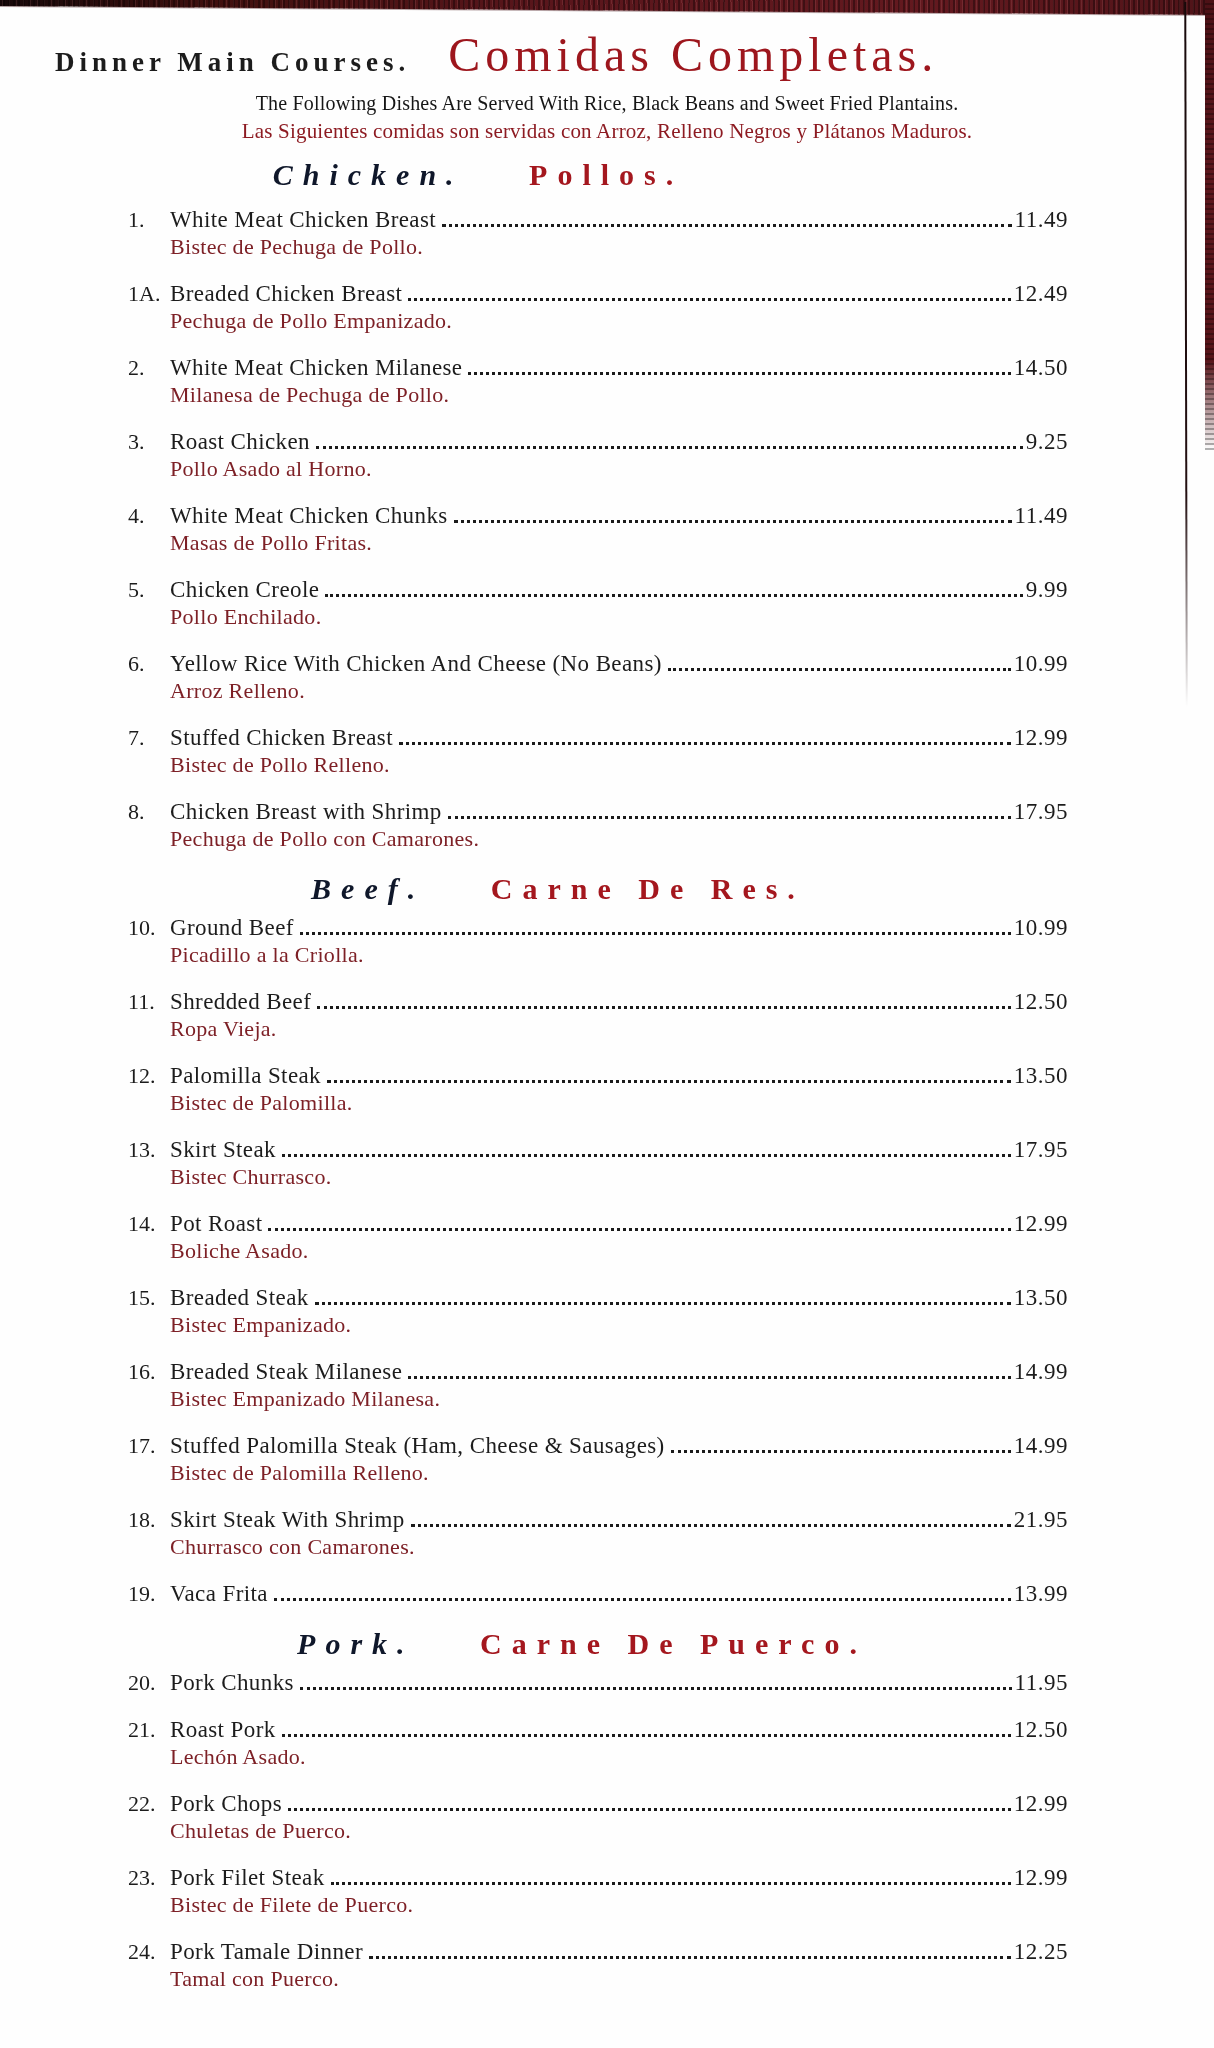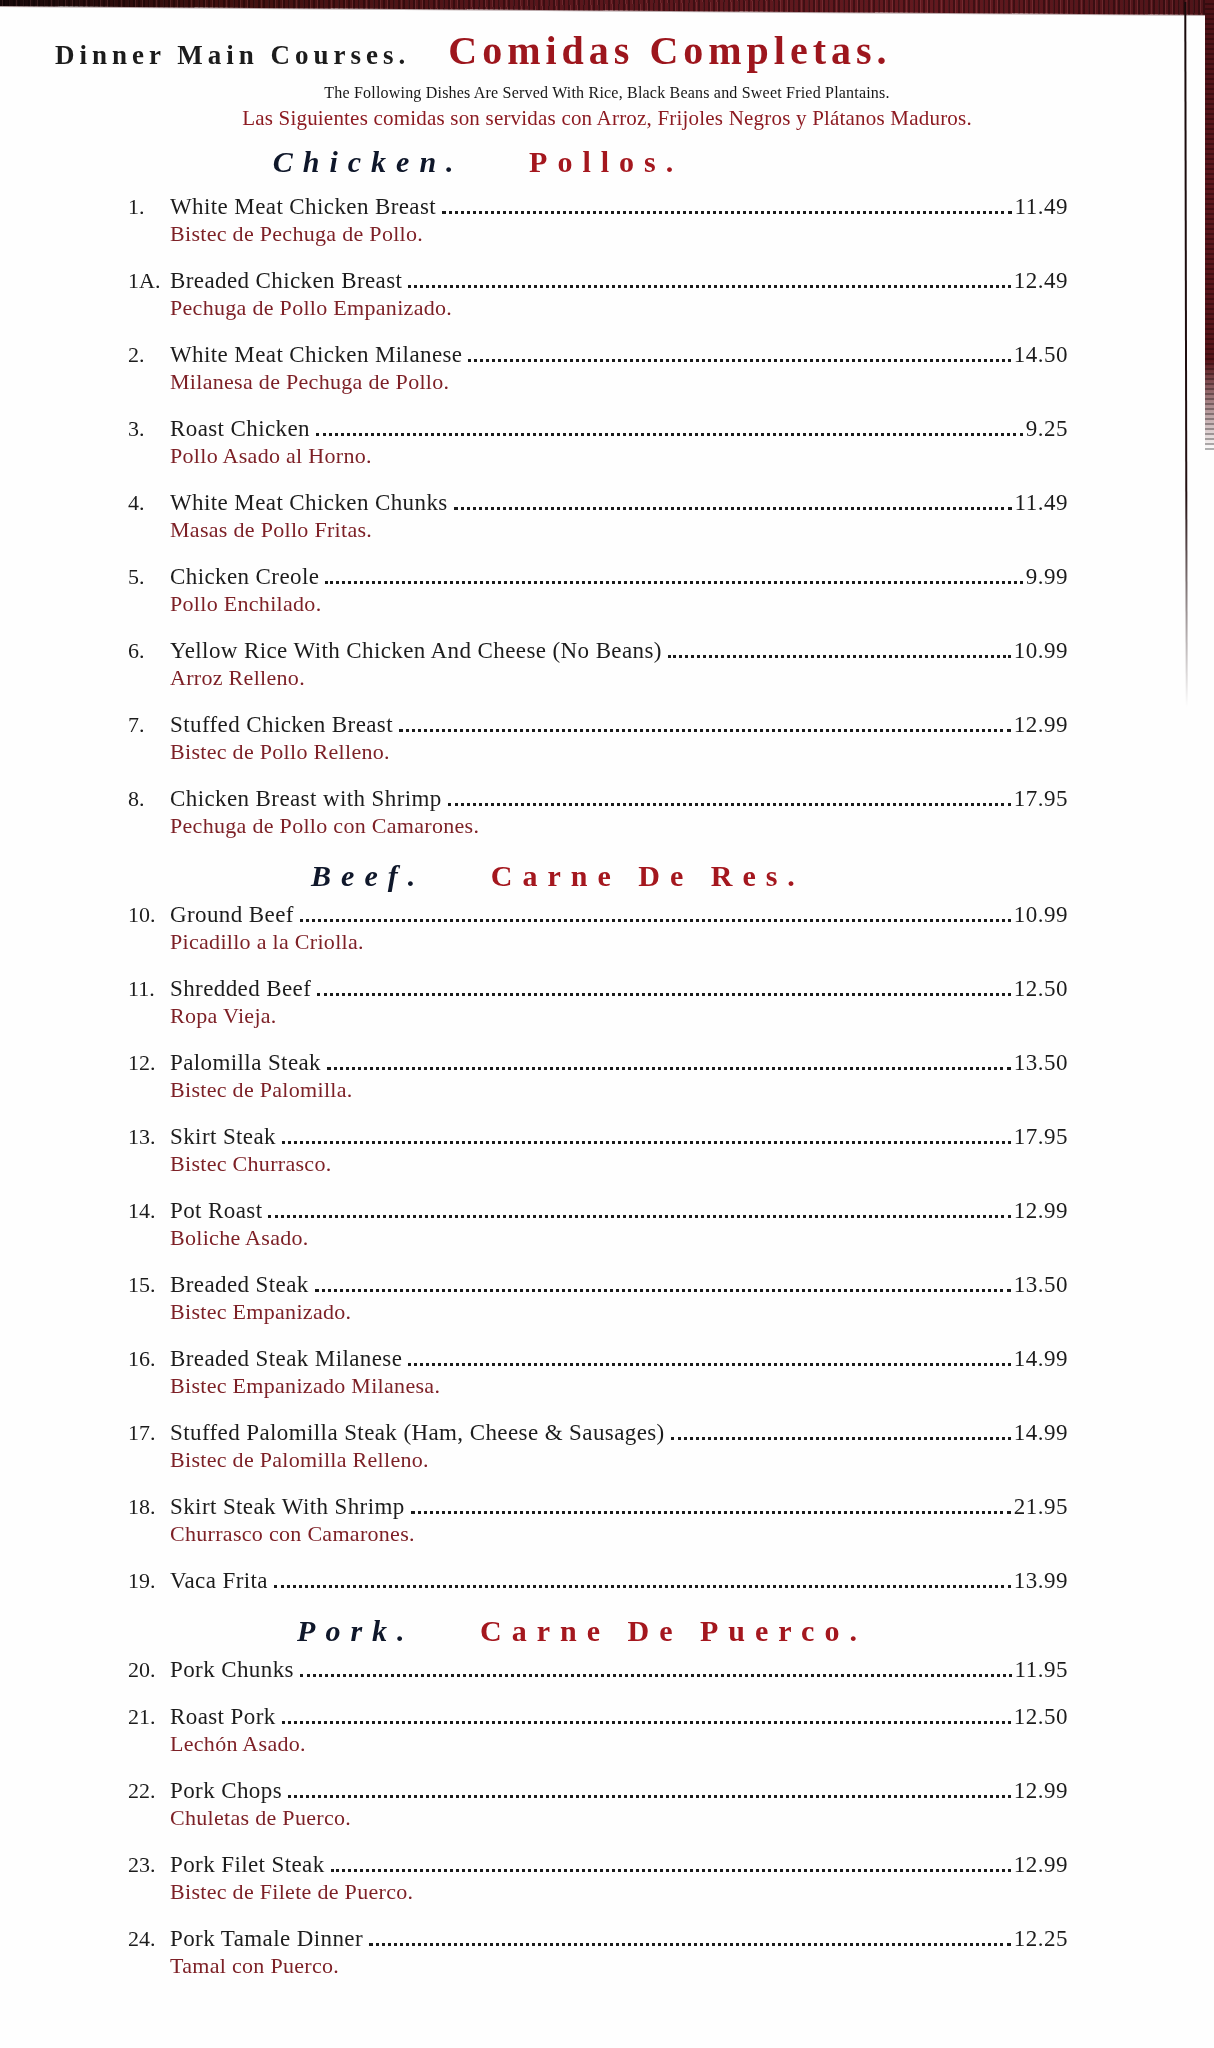--- a/index.html
+++ b/index.html
@@ -46,24 +46,24 @@
 
   
   .title-row{
     padding:27px 0 0 55px;
     white-space:nowrap;
   }
   .title-en{
     font-size:27px;font-weight:bold;letter-spacing:5px;color:var(--black);
   }
   .title-es{
-    font-size:40px;font-weight:bold;letter-spacing:5px;color:#9d161d;margin-left:34px;
+    font-size:48px;font-weight:normal;letter-spacing:5px;color:#9d161d;margin-left:34px;
   }
   .subtitle-en{
-    margin-top:10px;text-align:center;font-size:16px;color:#161616;letter-spacing:.2px;
+    margin-top:10px;text-align:center;font-size:20px;color:#161616;letter-spacing:.2px;
   }
   .subtitle-es{
     margin-top:4px;text-align:center;font-size:21px;color:#8d1b22;letter-spacing:.2px;
   }
 
   
   .menu{margin:14px 0 0 128px;width:940px;}
   .section-heading{
     text-align:center;font-weight:bold;font-size:30px;letter-spacing:10px;
     white-space:nowrap;margin:6px 0 14px 0;
@@ -95,21 +95,21 @@
 
 <div class="top-border"></div>
 <div class="right-border"></div>
 <div class="page-edge-line"></div>
 
 <div class="title-row">
   <span class="title-en">Dinner Main Courses.</span>
   <span class="title-es">Comidas Completas.</span>
 </div>
 <div class="subtitle-en">The Following Dishes Are Served With Rice, Black Beans and Sweet Fried Plantains.</div>
-<div class="subtitle-es">Las Siguientes comidas son servidas con Arroz, Frijoles Negros y Plátanos Maduros.</div>
+<div class="subtitle-es">Las Siguientes comidas son servidas con Arroz, Relleno Negros y Plátanos Maduros.</div>
 
 <div class="menu">
   <div class="section">
     <div class="section-heading">
       <span class="heading-en">Chicken.</span>
       <span class="heading-es">Pollos.</span>
     </div>
     <div class="items">
   <div class="item">
     <div class="item-row">

